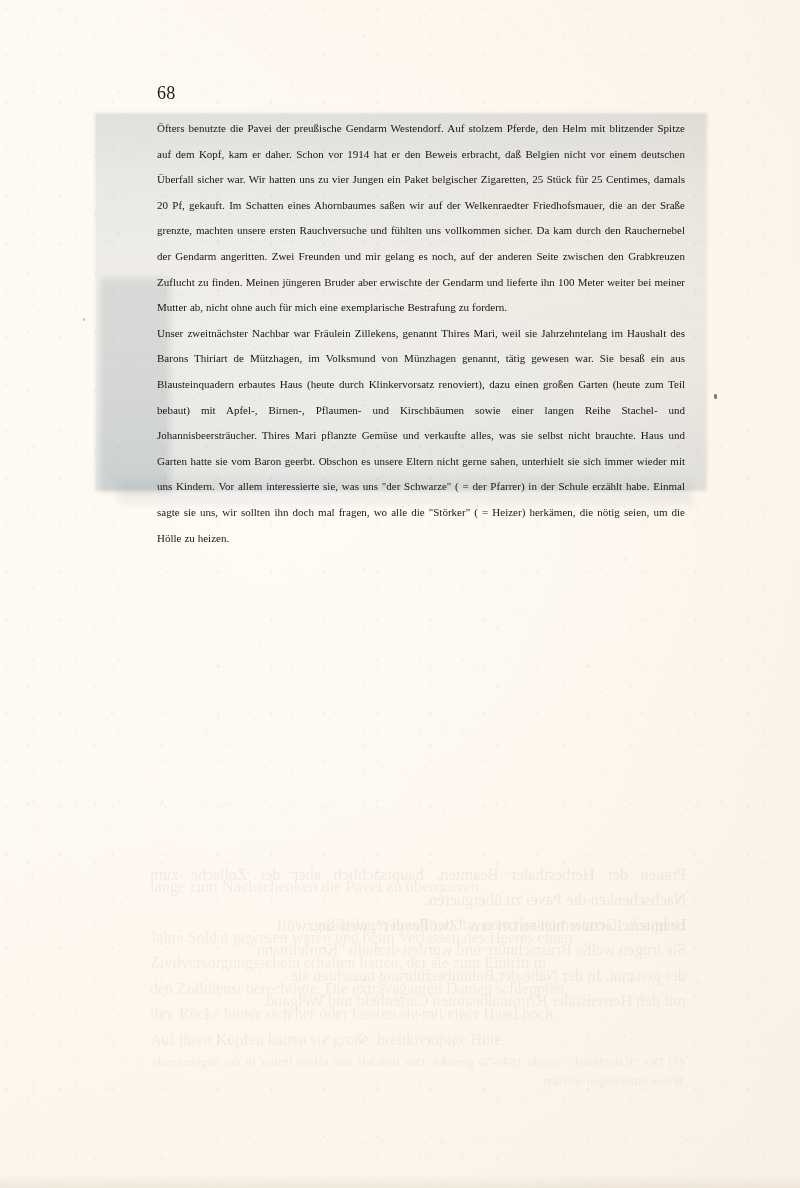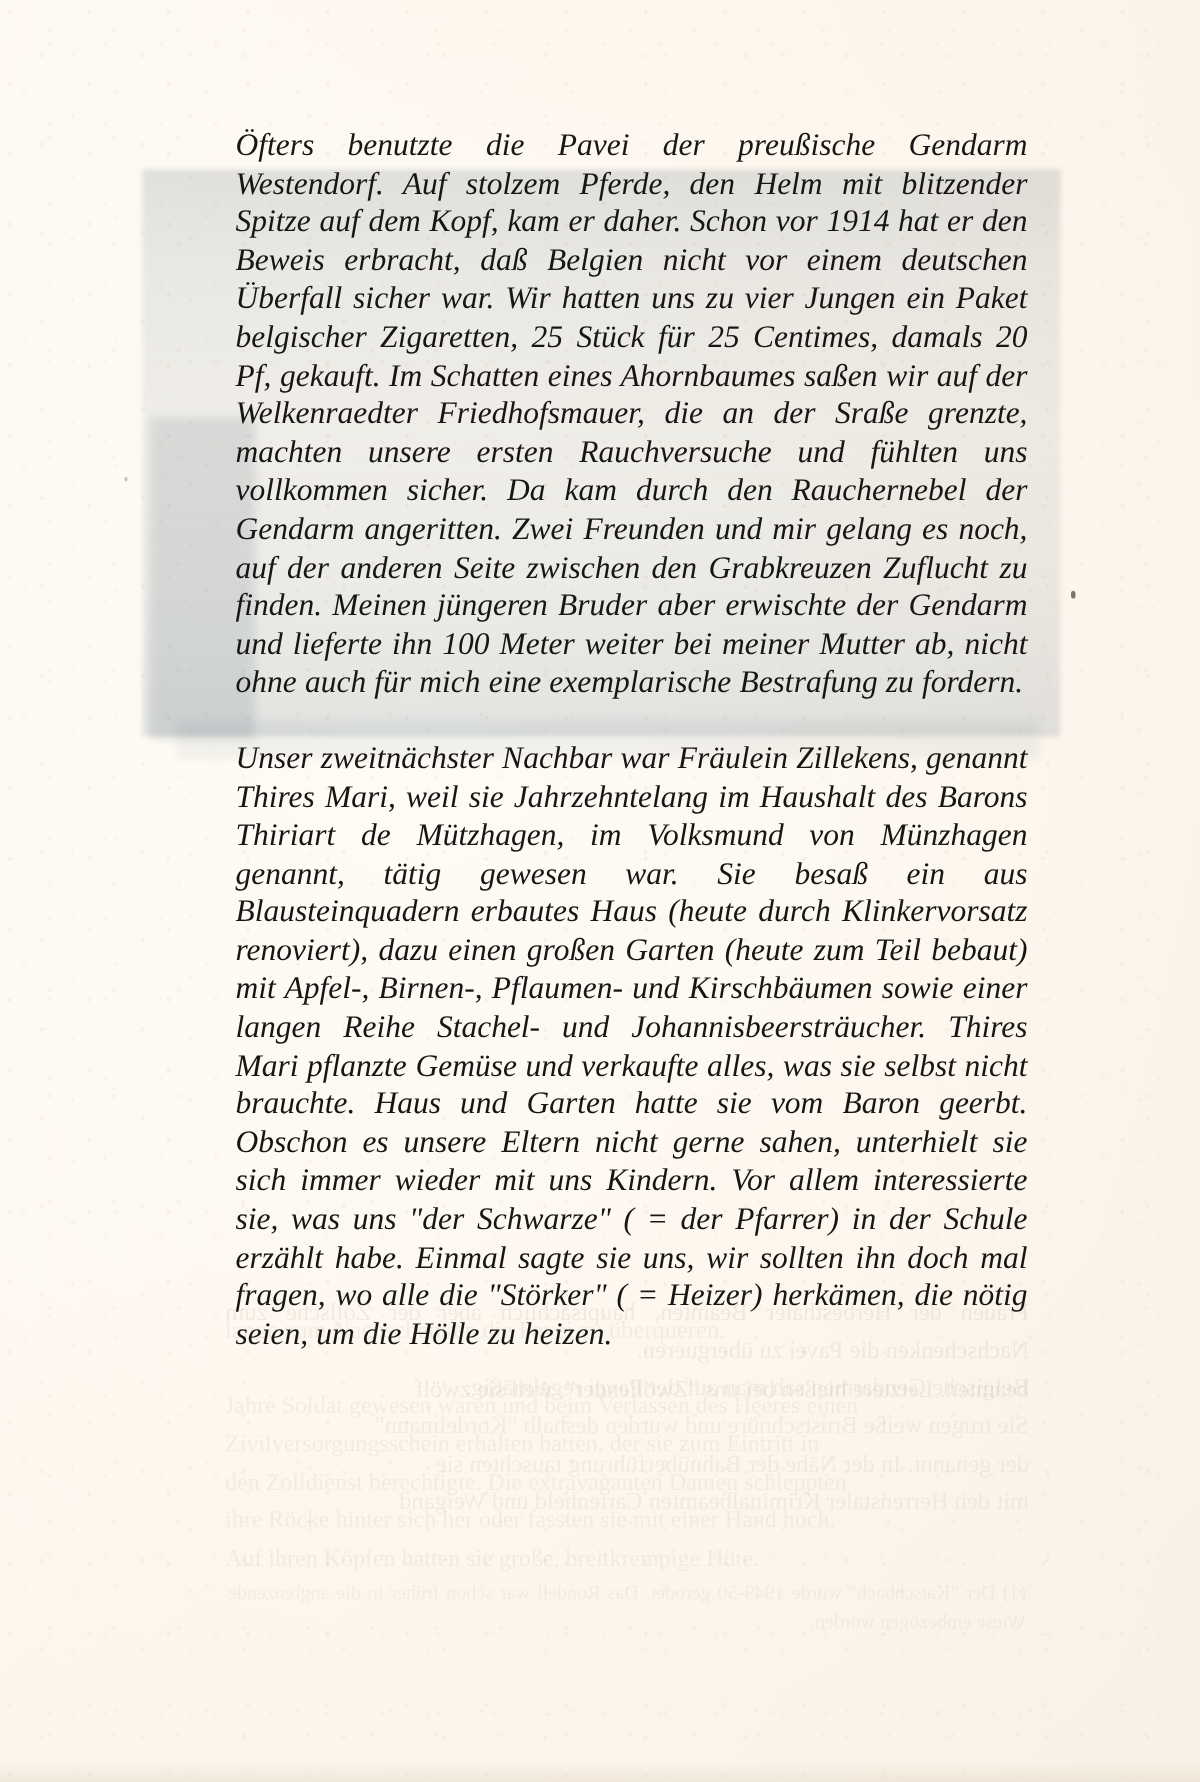--- a/index.html
+++ b/index.html
@@ -92,30 +92,29 @@
   .folio {
     font-size: 18px;
     line-height: 1;
     color: #1d1b19;
     letter-spacing: .3px;
     margin: 0 0 14px 0;
   }
 
   .para {
     margin: 0;
-    font-size: 21px;
+    font-size: 11px;
     line-height: 25.6px;
     color: #181614;
     text-align: justify;
     text-justify: inter-word;
     word-spacing: .2px;
-    font-style: italic;
     -webkit-font-smoothing: none;
   }
-  .para + .para { margin-top: 25px; }
+  .para + .para { }
 
   
   .ghost-block {
     position: absolute;
     font-family: "Liberation Serif", "DejaVu Serif", serif;
     color: #6d6154;
     pointer-events: none;
     white-space: pre-line;
     text-align: justify;
   }
@@ -204,20 +203,21 @@
 <div id="page">
 
   <div id="paper-texture"></div>
   <div id="paper-speckle"></div>
 
   <div id="scan-shadow"></div>
   <div id="scan-shadow-2"></div>
   <div id="scan-shadow-3"></div>
 
   <div id="text-column">
+    <div class="folio">68</div>
     <p class="para">Öfters benutzte die Pavei der preußische Gendarm Westendorf. Auf stolzem Pferde, den Helm mit blitzender Spitze auf dem Kopf, kam er daher. Schon vor 1914 hat er den Beweis erbracht, daß Belgien nicht vor einem deutschen Überfall sicher war. Wir hatten uns zu vier Jungen ein Paket belgischer Zigaretten, 25 Stück für 25 Centimes, damals 20 Pf, gekauft. Im Schatten eines Ahornbaumes saßen wir auf der Welkenraedter Friedhofsmauer, die an der Sraße grenzte, machten unsere ersten Rauchversuche und fühlten uns vollkommen sicher. Da kam durch den Rauchernebel der Gendarm angeritten. Zwei Freunden und mir gelang es noch, auf der anderen Seite zwischen den Grabkreuzen Zuflucht zu finden. Meinen jüngeren Bruder aber erwischte der Gendarm und lieferte ihn 100 Meter weiter bei meiner Mutter ab, nicht ohne auch für mich eine exemplarische Bestrafung zu fordern.</p>
     <p class="para">Unser zweitnächster Nachbar war Fräulein Zillekens, genannt Thires Mari, weil sie Jahrzehntelang im Haushalt des Barons Thiriart de Mützhagen, im Volksmund von Münzhagen genannt, tätig gewesen war. Sie besaß ein aus Blausteinquadern erbautes Haus (heute durch Klinkervorsatz renoviert), dazu einen großen Garten (heute zum Teil bebaut) mit Apfel-, Birnen-, Pflaumen- und Kirschbäumen sowie einer langen Reihe Stachel- und Johannisbeersträucher. Thires Mari pflanzte Gemüse und verkaufte alles, was sie selbst nicht brauchte. Haus und Garten hatte sie vom Baron geerbt. Obschon es unsere Eltern nicht gerne sahen, unterhielt sie sich immer wieder mit uns Kindern. Vor allem interessierte sie, was uns "der Schwarze" ( = der Pfarrer) in der Schule erzählt habe. Einmal sagte sie uns, wir sollten ihn doch mal fragen, wo alle die "Störker" ( =  Heizer) herkämen, die nötig seien, um die Hölle zu heizen.</p>
   </div>
 
   <div class="ghost-block" id="ghost-mirror-a">Frauen der Herbesthaler Beamten, hauptsächlich aber der Zollsche zum Nachschenken die Pavei zu übergueren.
 beamten. Letztere hießen bei uns "Zwöllender", weil sie zwölf</div>
   <div class="ghost-block" id="ghost-upright-a">lange zum Nachschenken die Pavei zu überqueren.</div>
   <div class="ghost-block" id="ghost-mirror-b">Belgische Gendarmen sah man auf der Pavei regelmäßig.
 Sie trugen weiße Brustschnüre und wurden deshalb "Kordelmann"
 der genannt. In der Nähe der Bahnüberführung tauschten sie

